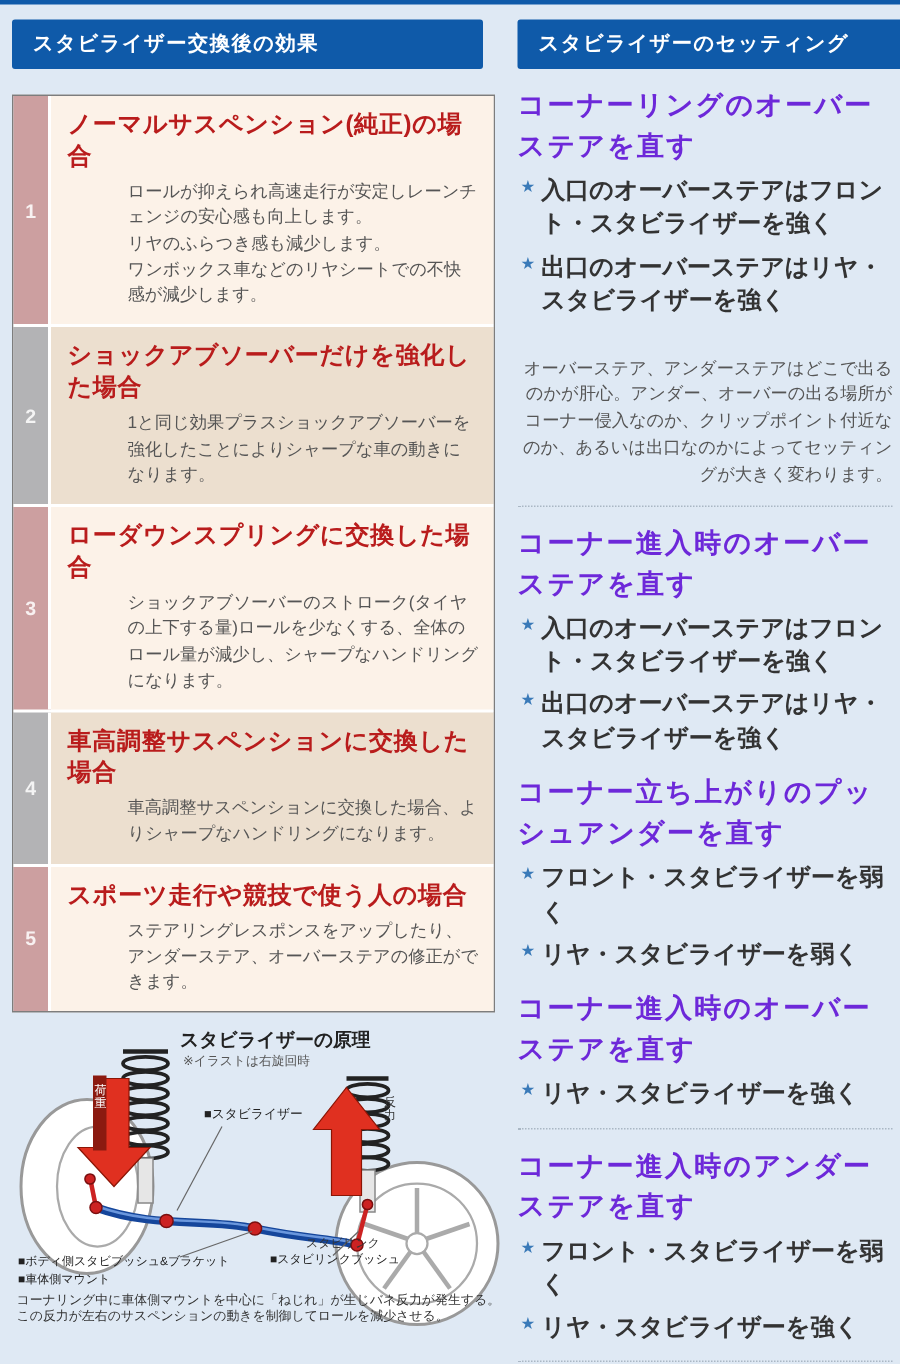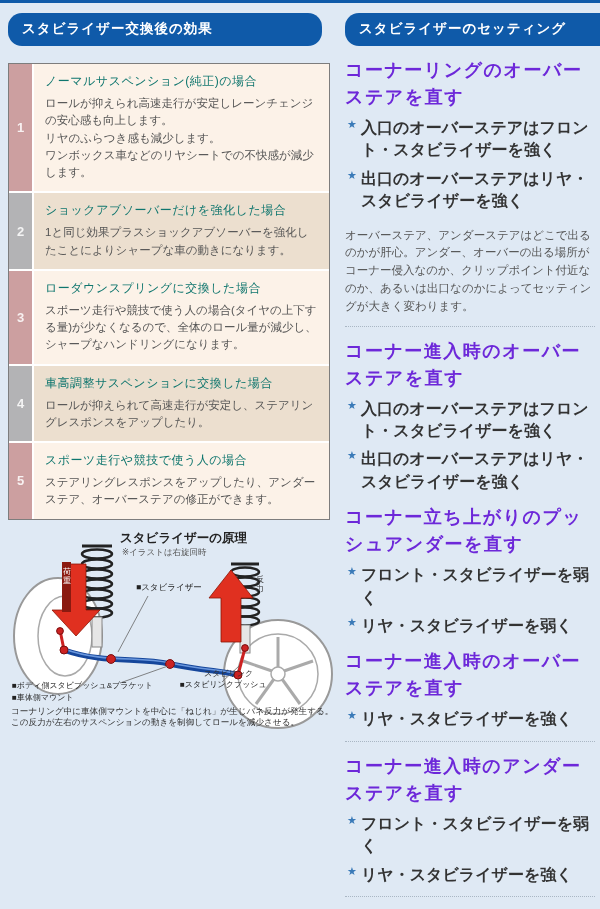--- a/index.html
+++ b/index.html
@@ -8,49 +8,49 @@
     font-family:"Liberation Sans","DejaVu Sans",sans-serif;
     background:#dfe9f4;
     position:relative;
     border-top:3px solid #0f5aa9;
   }
   .col-left { position:absolute; left:8px; top:10px; width:326px; }
   .col-right { position:absolute; left:345px; top:10px; width:250px; }
 
   .hdr {
     background:#0f5aa9; color:#fff; font-weight:bold; font-size:13.5px;
-    border-radius:14px; padding:7px 14px 8px 14px; letter-spacing:1px;
+    border-radius:2px; padding:7px 14px 8px 14px; letter-spacing:1px;
   }
   .hdr-left { width:314px; }
   .hdr-right { width:296px; }
 
   
   .fx-table { margin-top:17px; border:1px solid #7d7d7d; background:#fff; width:322px; }
   .fx-row { display:flex; border-top:2px solid #fff; }
   .fx-row:first-child { border-top:none; }
   .fx-num {
     width:25px; flex:0 0 25px; display:flex; align-items:center; justify-content:center;
     color:rgba(255,255,255,.85); font-weight:bold; font-size:13px;
     border-right:2px solid #fff;
   }
   .num-pink { background:#cc9fa0; }
   .num-gray { background:#b3b3b5; }
   .fx-cell { flex:1; padding:9px 10px 10px 11px; }
   .cell-light { background:#fcf2e8; }
   .cell-dark  { background:#ecdfcf; }
-  .fx-title { color:#0f766e; font-weight:normal; font-size:12px; margin-bottom:5px; letter-spacing:.5px;}
-  .fx-body  { color:#555; font-size:11.5px; line-height:1.5; white-space:pre-line; }
+  .fx-title { color:#b91c1c; font-weight:bold; font-size:16px; margin-bottom:5px; letter-spacing:.5px;}
+  .fx-body  { color:#555; font-size:11.5px; line-height:1.5; white-space:pre-line;margin-left:40px; }
 
   
   .sec { margin-top:11px; }
   .sec-heading { color:#6d28d9; font-weight:bold; font-size:18px; letter-spacing:1.5px; line-height:1.5; }
   .bullet { display:flex; margin-top:6px; }
   .bullet .star { color:#3a7ab8; font-size:11px; margin:1px 4px 0 2px; flex:0 0 auto; }
   .bullet .btxt { color:#333; font-weight:bold; font-size:16px; line-height:1.4; }
-  .sec-body { color:#555; font-size:11.5px; line-height:1.55; margin-top:14px; }
+  .sec-body { color:#555; font-size:11.5px; line-height:1.55; margin-top:25px;text-align:right; }
   .dotted-divider { border-bottom:1px dotted #aab7c4; margin:10px 0 0 0; height:1px; }
 
   svg text { font-family:"Liberation Sans","DejaVu Sans",sans-serif; }
 </style>
 </head>
 <body>
 
 <div class="col-left">
   <div class="hdr hdr-left">スタビライザー交換後の効果</div>
 
@@ -68,28 +68,28 @@
       <div class="fx-num num-gray">2</div>
       <div class="fx-cell cell-dark">
         <div class="fx-title">ショックアブソーバーだけを強化した場合</div>
         <div class="fx-body">1と同じ効果プラスショックアブソーバーを強化したことによりシャープな車の動きになります。</div>
       </div>
     </div>
     <div class="fx-row">
       <div class="fx-num num-pink">3</div>
       <div class="fx-cell cell-light">
         <div class="fx-title">ローダウンスプリングに交換した場合</div>
-        <div class="fx-body">スポーツ走行や競技で使う人の場合(タイヤの上下する量)が少なくなるので、全体のロール量が減少し、シャープなハンドリングになります。</div>
+        <div class="fx-body">ショックアブソーバーのストローク(タイヤの上下する量)ロールを少なくする、全体のロール量が減少し、シャープなハンドリングになります。</div>
       </div>
     </div>
     <div class="fx-row">
       <div class="fx-num num-gray">4</div>
       <div class="fx-cell cell-dark">
         <div class="fx-title">車高調整サスペンションに交換した場合</div>
-        <div class="fx-body">ロールが抑えられて高速走行が安定し、ステアリングレスポンスをアップしたり。</div>
+        <div class="fx-body">車高調整サスペンションに交換した場合、よりシャープなハンドリングになります。</div>
       </div>
     </div>
     <div class="fx-row">
       <div class="fx-num num-pink">5</div>
       <div class="fx-cell cell-light">
         <div class="fx-title">スポーツ走行や競技で使う人の場合</div>
         <div class="fx-body">ステアリングレスポンスをアップしたり、アンダーステア、オーバーステアの修正ができます。</div>
       </div>
     </div>
   </div>

